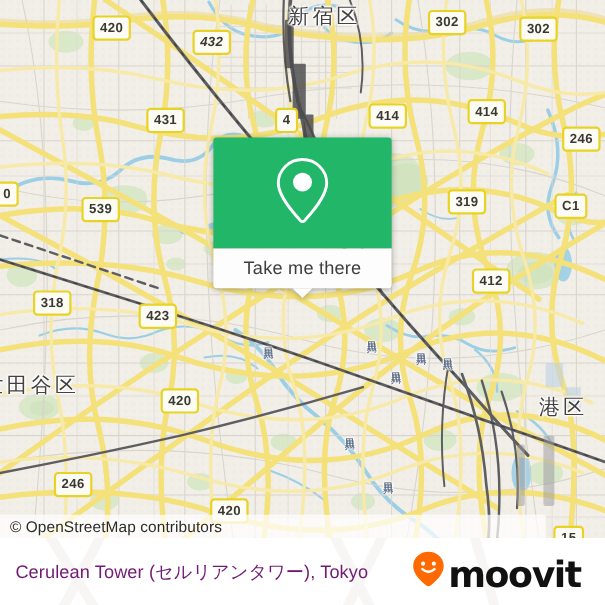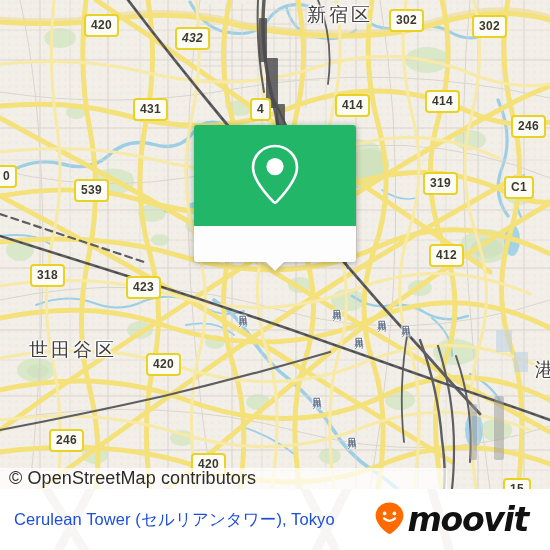--- a/index.html
+++ b/index.html
@@ -21,42 +21,41 @@
     position: absolute; left: 0; top: 0;
     width: 550px; height: 489px;
     overflow: hidden;
     background: #f2efe9;
   }
   #map-canvas { position: absolute; left: 0; top: 0; width: 550px; height: 489px; }
 
   
   #attribution {
     position: absolute; left: 0; bottom: 0;
-    width: 447px; height: 21px;
+    width: 496px; height: 21px;
     background: rgba(255,255,255,0.72);
     display: flex; align-items: center;
     padding-left: 9px;
-    font-size: 18px;
+    font-size: 14px;
     color: #2b2b2b;
     letter-spacing: 0.1px;
     z-index: 40;
   }
 
   
   .ward-label {
     position: absolute;
     font-family: "DejaVu Sans", sans-serif;
     font-size: 19px;
     color: #444042;
     letter-spacing: 3px;
     text-shadow: 1px 0 1.6px #fff, -1px 0 1.6px #fff, 0 1px 1.6px #fff, 0 -1px 1.6px #fff,
                  1px 1px 1.6px #fff, -1px -1px 1.6px #fff;
     white-space: nowrap;
     z-index: 22;
-    padding-left: 45px;
   }
   .river-label {
     position: absolute;
     font-family: "DejaVu Sans", sans-serif;
     font-size: 9.5px;
     color: #5b6b84;
     writing-mode: vertical-rl;
     letter-spacing: 1px;
     text-shadow: 1px 0 1.2px #fff, -1px 0 1.2px #fff, 0 1px 1.2px #fff, 0 -1px 1.2px #fff;
     white-space: nowrap;
@@ -119,30 +118,29 @@
     position: absolute; left: 0; top: 489px;
     width: 550px; height: 61px;
     background: #ffffff;
     display: flex; align-items: center;
     justify-content: space-between;
     padding: 0 22px 0 14px;
     overflow: hidden;
   }
   #footer-title {
     font-size: 16.5px;
-    color: #1d4ed8;
+    color: #701a75;
     letter-spacing: 0.1px;
     white-space: nowrap;
     z-index: 2;
   }
   #moovit-logo {
-    display: flex; align-items: center;
+    display: flex; align-items: flex-end;
     gap: 2px;
     z-index: 2;
-    font-style: italic;
   }
   #moovit-wordmark {
     font-size: 33px;
     font-weight: 700;
     color: #111111;
     letter-spacing: -1.3px;
     line-height: 1;
     font-family: "DejaVu Sans", sans-serif;
   }
   
@@ -382,40 +380,41 @@
     <div class="shield" style="left:175px; top:27px;font-style:italic;">432</div>
     <div class="shield" style="left:389px; top:9px;">302</div>
     <div class="shield" style="left:472px; top:15px;">302</div>
     <div class="shield" style="left:133px; top:98px;">431</div>
     <div class="shield" style="left:250px; top:98px;">4</div>
     <div class="shield" style="left:335px; top:94px;">414</div>
     <div class="shield" style="left:425px; top:90px;">414</div>
     <div class="shield" style="left:511px; top:115px;">246</div>
     <div class="shield" style="left:-4px;  top:165px;">0</div>
     <div class="shield" style="left:74px;  top:179px;">539</div>
-    <div class="shield" style="left:423px; top:172px;">319</div>
+    <div class="shield" style="left:407px; top:172px;">319</div>
     <div class="shield" style="left:504px; top:176px;">C1</div>
     <div class="shield" style="left:30px;  top:264px;">318</div>
     <div class="shield" style="left:126px; top:276px;">423</div>
     <div class="shield" style="left:401px; top:244px;margin-left:28px;">412</div>
     <div class="shield" style="left:146px; top:353px;">420</div>
     <div class="shield" style="left:49px;  top:429px;">246</div>
     <div class="shield" style="left:191px; top:453px;">420</div>
     <div class="shield" style="left:503px; top:478px;">15</div>
 
     <div id="popup-card">
       <div id="card-header">
         <span>
           <svg width="52" height="64" viewBox="0 0 52 64" fill="none">
             <path d="M26 4 C13.8 4 4 13.6 4 25.4 C4 36.5 17.6 52.6 24.2 59.6 C25.2 60.6 26.8 60.6 27.8 59.6 C34.4 52.6 48 36.5 48 25.4 C48 13.6 38.2 4 26 4 Z" stroke="#ffffff" stroke-width="2.6" fill="none" stroke-linejoin="round"></path>
             <circle cx="26" cy="24.6" r="8.6" fill="#ffffff"></circle>
           </svg>
         </span>
       </div>
       <div id="card-footer">
+        <span id="card-footer-label">Take me there</span>
         <span id="card-tail"></span>
       </div>
     </div>
 
     <div id="attribution">
       <span>© OpenStreetMap contributors</span>
     </div>
   </div>
 
   <div id="footer-bar">

